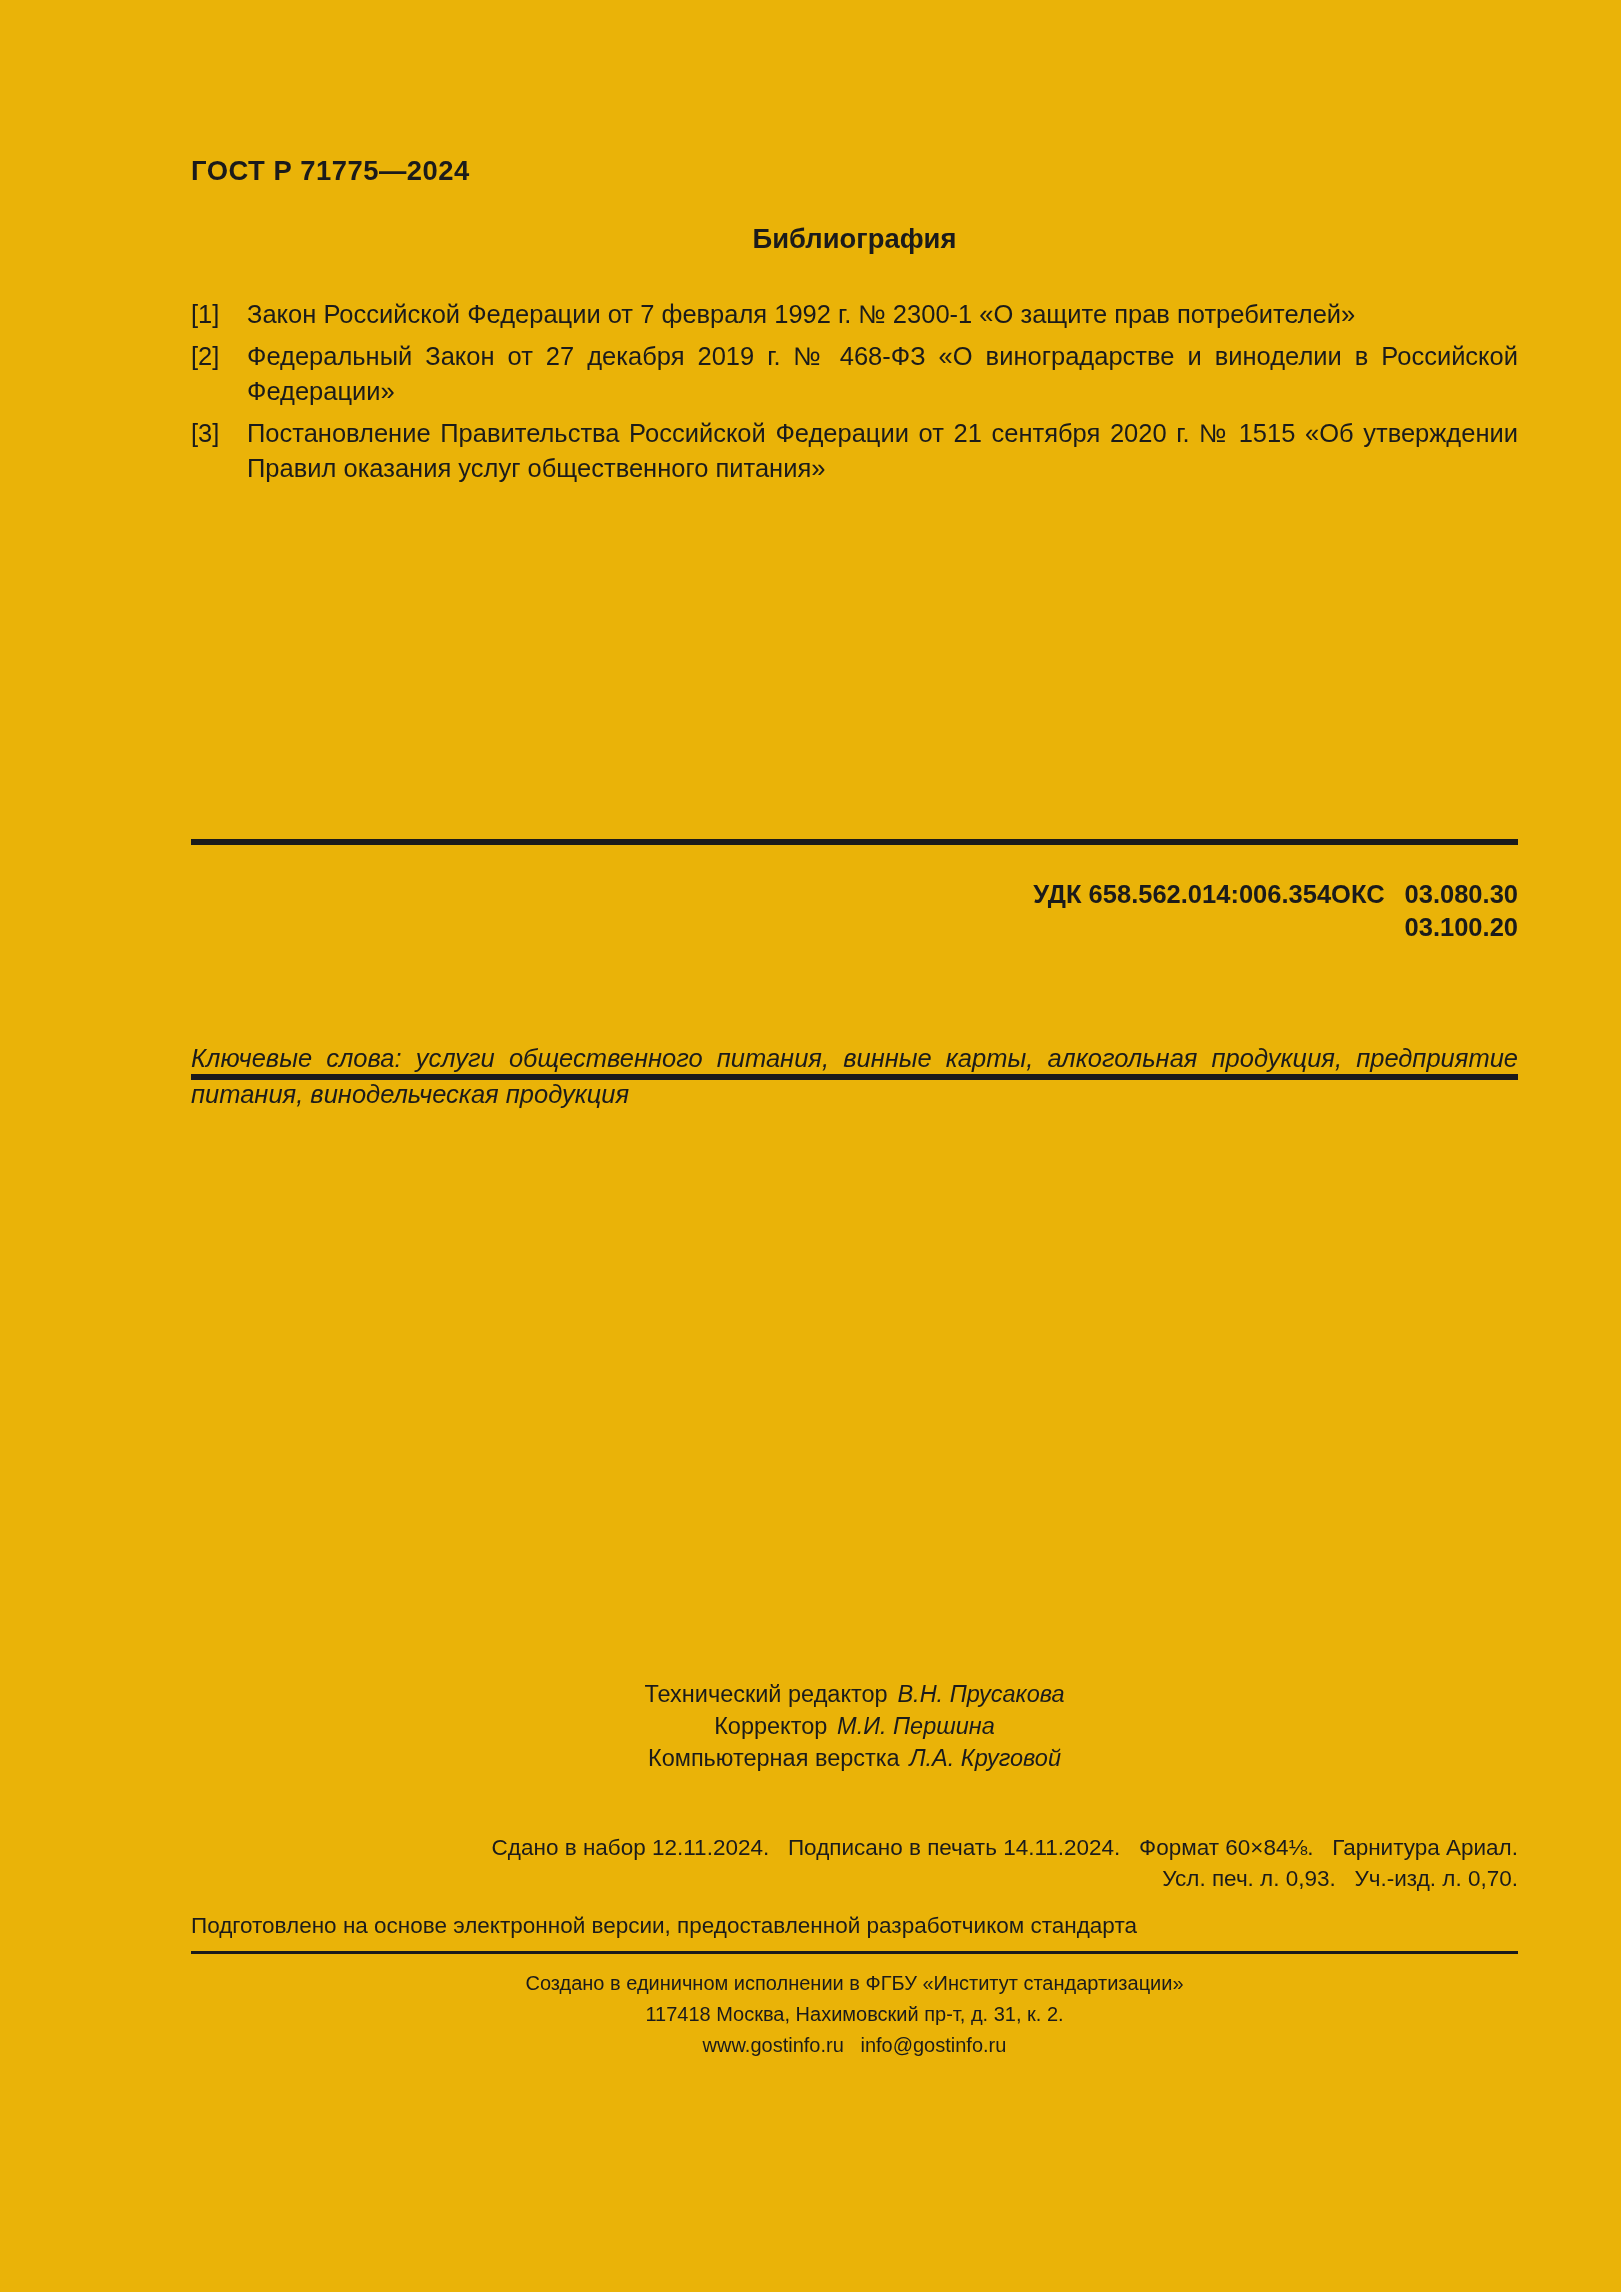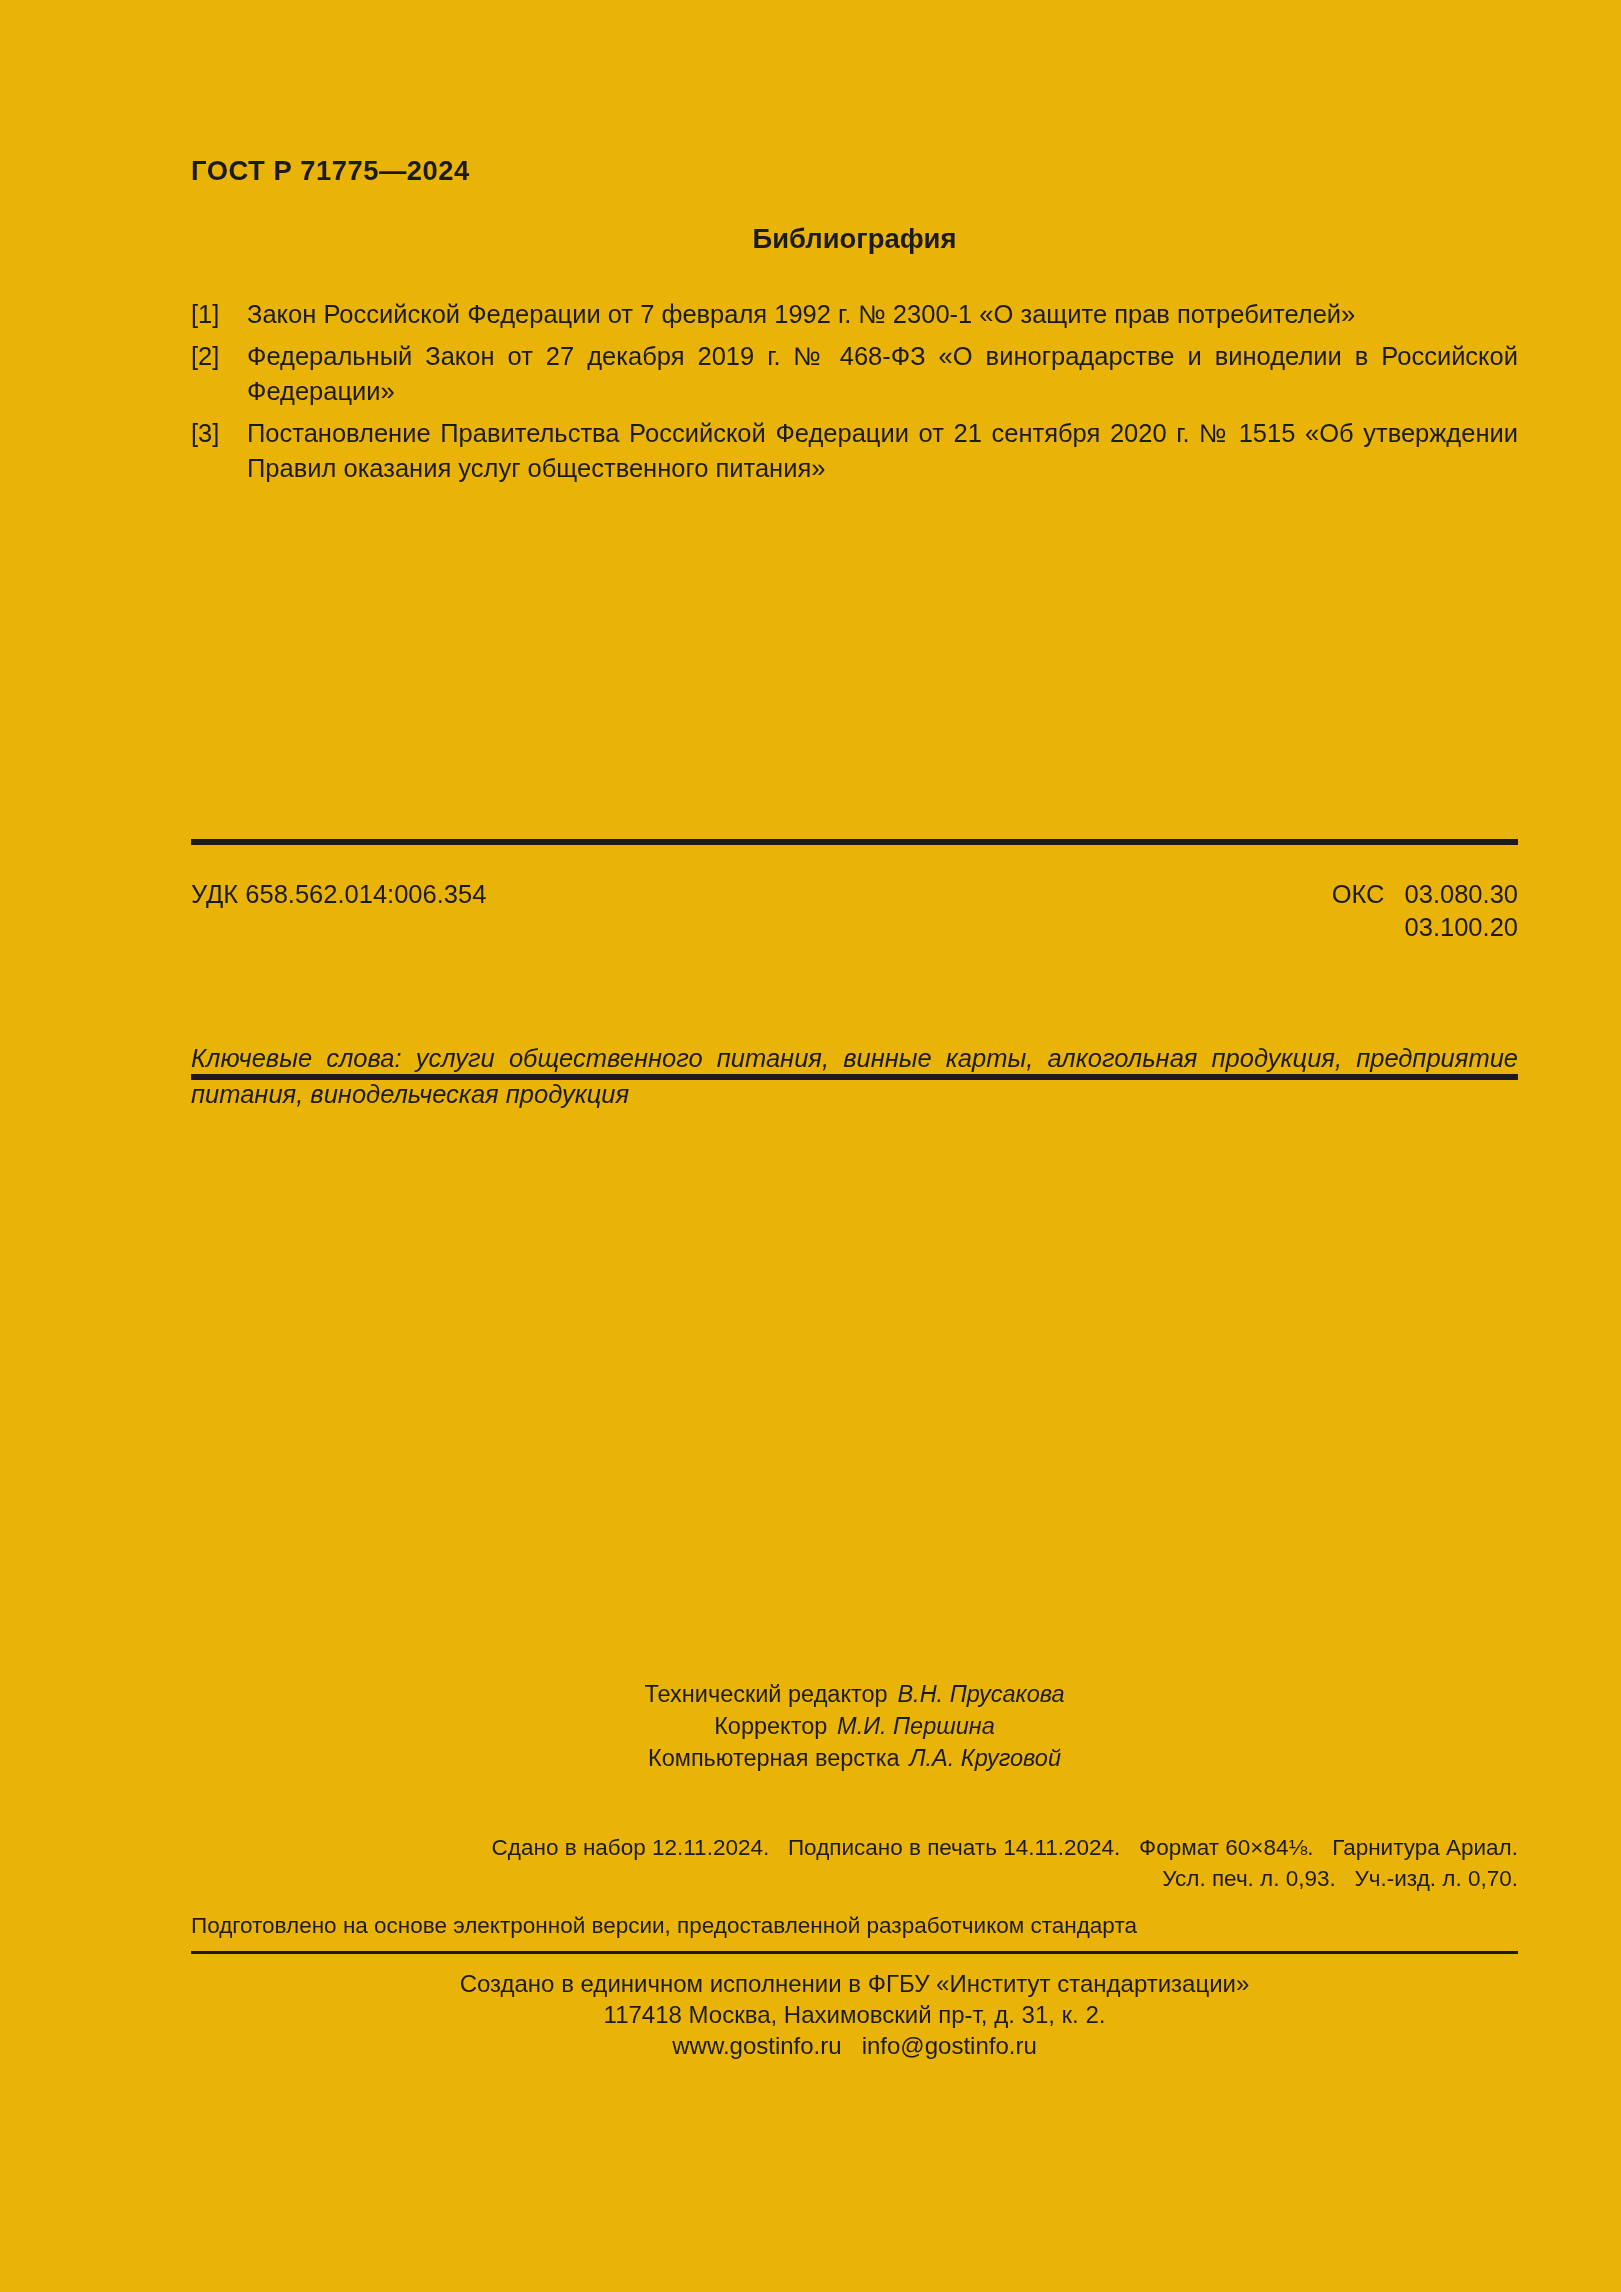--- a/index.html
+++ b/index.html
@@ -63,22 +63,23 @@
   .rule-2 { top: 1074px; height: 5.9px; }
   .rule-3 { top: 1951px; height: 2.9px; }
   .udk-row {
     position: absolute;
     left: 191px;
     width: 1327px;
     top: 878px;
     font-size: 25.5px;
     line-height: 33px;
     display: flex;
-    justify-content: space-between;
+    justify-content: flex-end;
     align-items: flex-start;
+    font-weight: bold;
   }
   .oks-block {
     text-align: right;
   }
   .oks-code {
     margin-left: 20px;
   }
   .keywords {
     position: absolute;
     left: 191px;
@@ -119,21 +120,21 @@
     text-align: left;
     font-size: 22.5px;
     line-height: 29px;
   }
   .footer {
     position: absolute;
     left: 191px;
     width: 1327px;
     top: 1968px;
     text-align: center;
-    font-size: 24px;
+    font-size: 20px;
     line-height: 31px;
   }
 </style>
 </head>
 <body>
 
 <div class="page">
 
   <div class="doc-code">ГОСТ Р 71775—2024</div>
 

